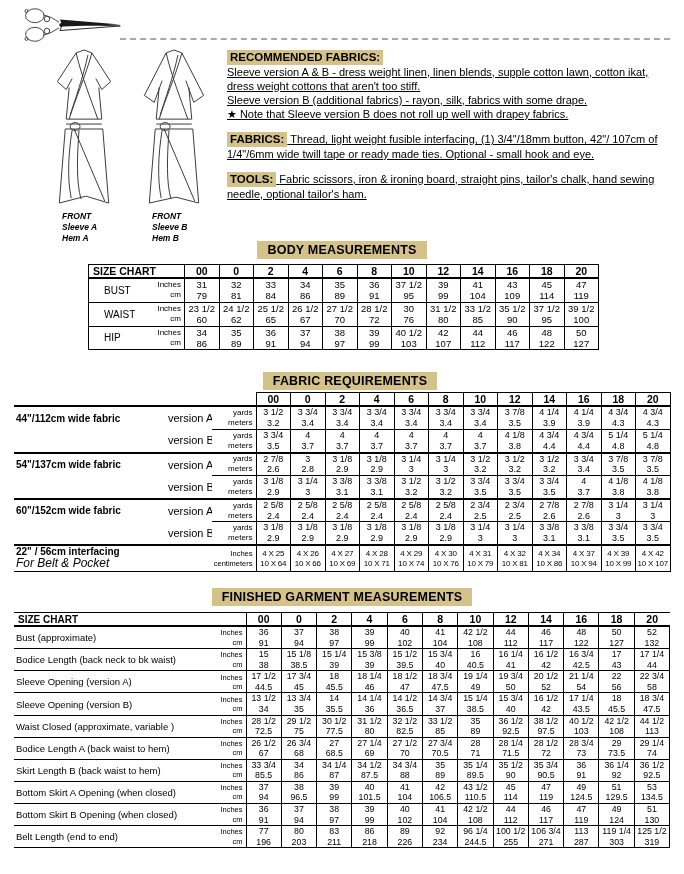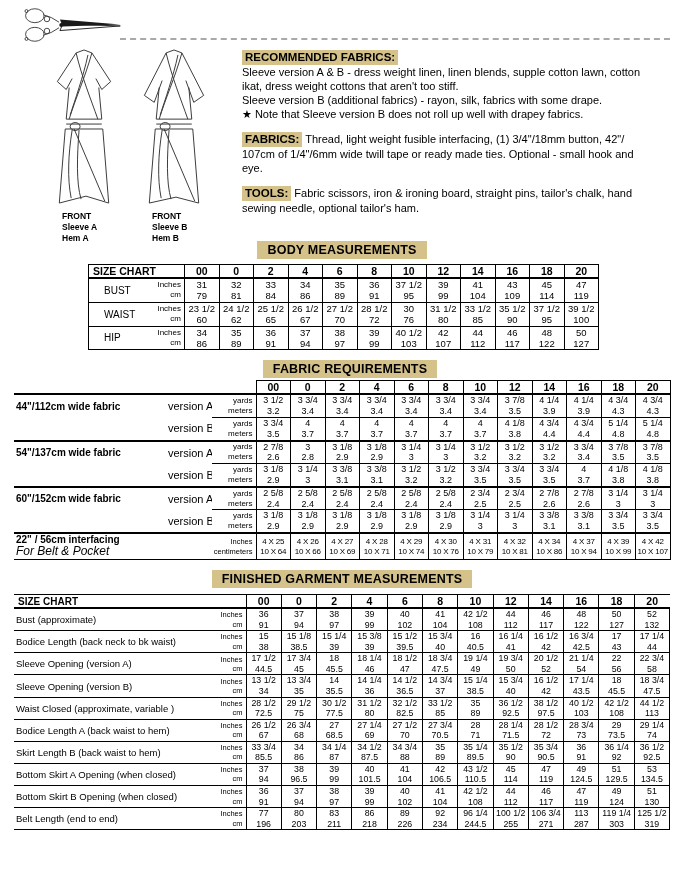--- a/index.html
+++ b/index.html
@@ -7,24 +7,24 @@
   .page{position:relative;width:684px;height:874px;overflow:hidden;background:#fff;}
 
   
   .hdr{position:relative;height:44px;}
   .title{font-family:"Liberation Serif",serif;font-size:26px;font-weight:400;letter-spacing:4px;text-align:center;margin:0;padding-top:7px;}
   .scissors{position:absolute;left:20px;top:3px;}
   .dashline{position:absolute;left:120px;right:14px;top:38px;border-top:2px dashed #a9a9a9;}
 
   
   .toprow{margin-left:226px;margin-right:14px;min-height:190px;font-size:11px;line-height:1.28;padding-top:6px;}
-  .toprow p{margin:0 16px 11px;}
+  .toprow p{margin:0 1px 11px;text-decoration:underline;}
   .badge{display:inline-block;background:#d5c28b;font-weight:700;padding:0 3px;font-size:11.5px;}
   .figs{position:absolute;left:42px;top:48px;width:178px;}
-  .figpair{display:flex;gap:4px;}
+  .figpair{display:flex;gap:4px;font-style:italic;}
   .fig{width:86px;}
   .figcap{font-size:8.5px;font-weight:700;line-height:1.3;margin-top:3px;padding-left:20px;}
 
   
   .sechead{text-align:center;}
   .secbadge{display:inline-block;background:#d5c28b;font-weight:700;font-size:12.5px;padding:2px 10px;letter-spacing:.2px;text-align:center;}
   .fabnote{margin:3px 0 2px 40px;font-size:10.5px;font-weight:700;}
 
   
   table{border-collapse:collapse;table-layout:fixed;}
@@ -251,21 +251,21 @@
           <td class="vl">40 1/2<br>103</td>
           <td class="vl">42<br>107</td>
           <td class="vl">44<br>112</td>
           <td class="vl">46<br>117</td>
           <td class="vl">48<br>122</td>
           <td class="vl">50<br>127</td>
         </tr>
       </tbody>
     </table>
 
-  <div class="sechead" style="margin-top:9px;padding-left:16px;">
+  <div class="sechead" style="margin-top:21px;padding-left:16px;">
     <span class="secbadge">FABRIC REQUIREMENTS</span>
   </div>
   <table class="t-fab">
       <colgroup>
         <col style="width:150px">
         <col style="width:48px">
         <col style="width:44px">
         <col style="width:34.5px">
         <col style="width:34.5px">
         <col style="width:34.5px">
@@ -409,21 +409,21 @@
           <td class="vl">4 X 31<br>10 X 79</td>
           <td class="vl">4 X 32<br>10 X 81</td>
           <td class="vl">4 X 34<br>10 X 86</td>
           <td class="vl">4 X 37<br>10 X 94</td>
           <td class="vl">4 X 39<br>10 X 99</td>
           <td class="vl">4 X 42<br>10 X 107</td>
         </tr>
       </tbody>
     </table>
 
-  <div class="sechead" style="margin-top:9px;">
+  <div class="sechead" style="margin-top:15px;">
     <span class="secbadge">FINISHED GARMENT MEASUREMENTS</span>
   </div>
   <table class="t-fin">
       <colgroup>
         <col style="width:190px">
         <col style="width:42px">
         <col style="width:35.3px">
         <col style="width:35.3px">
         <col style="width:35.3px">
         <col style="width:35.3px">

